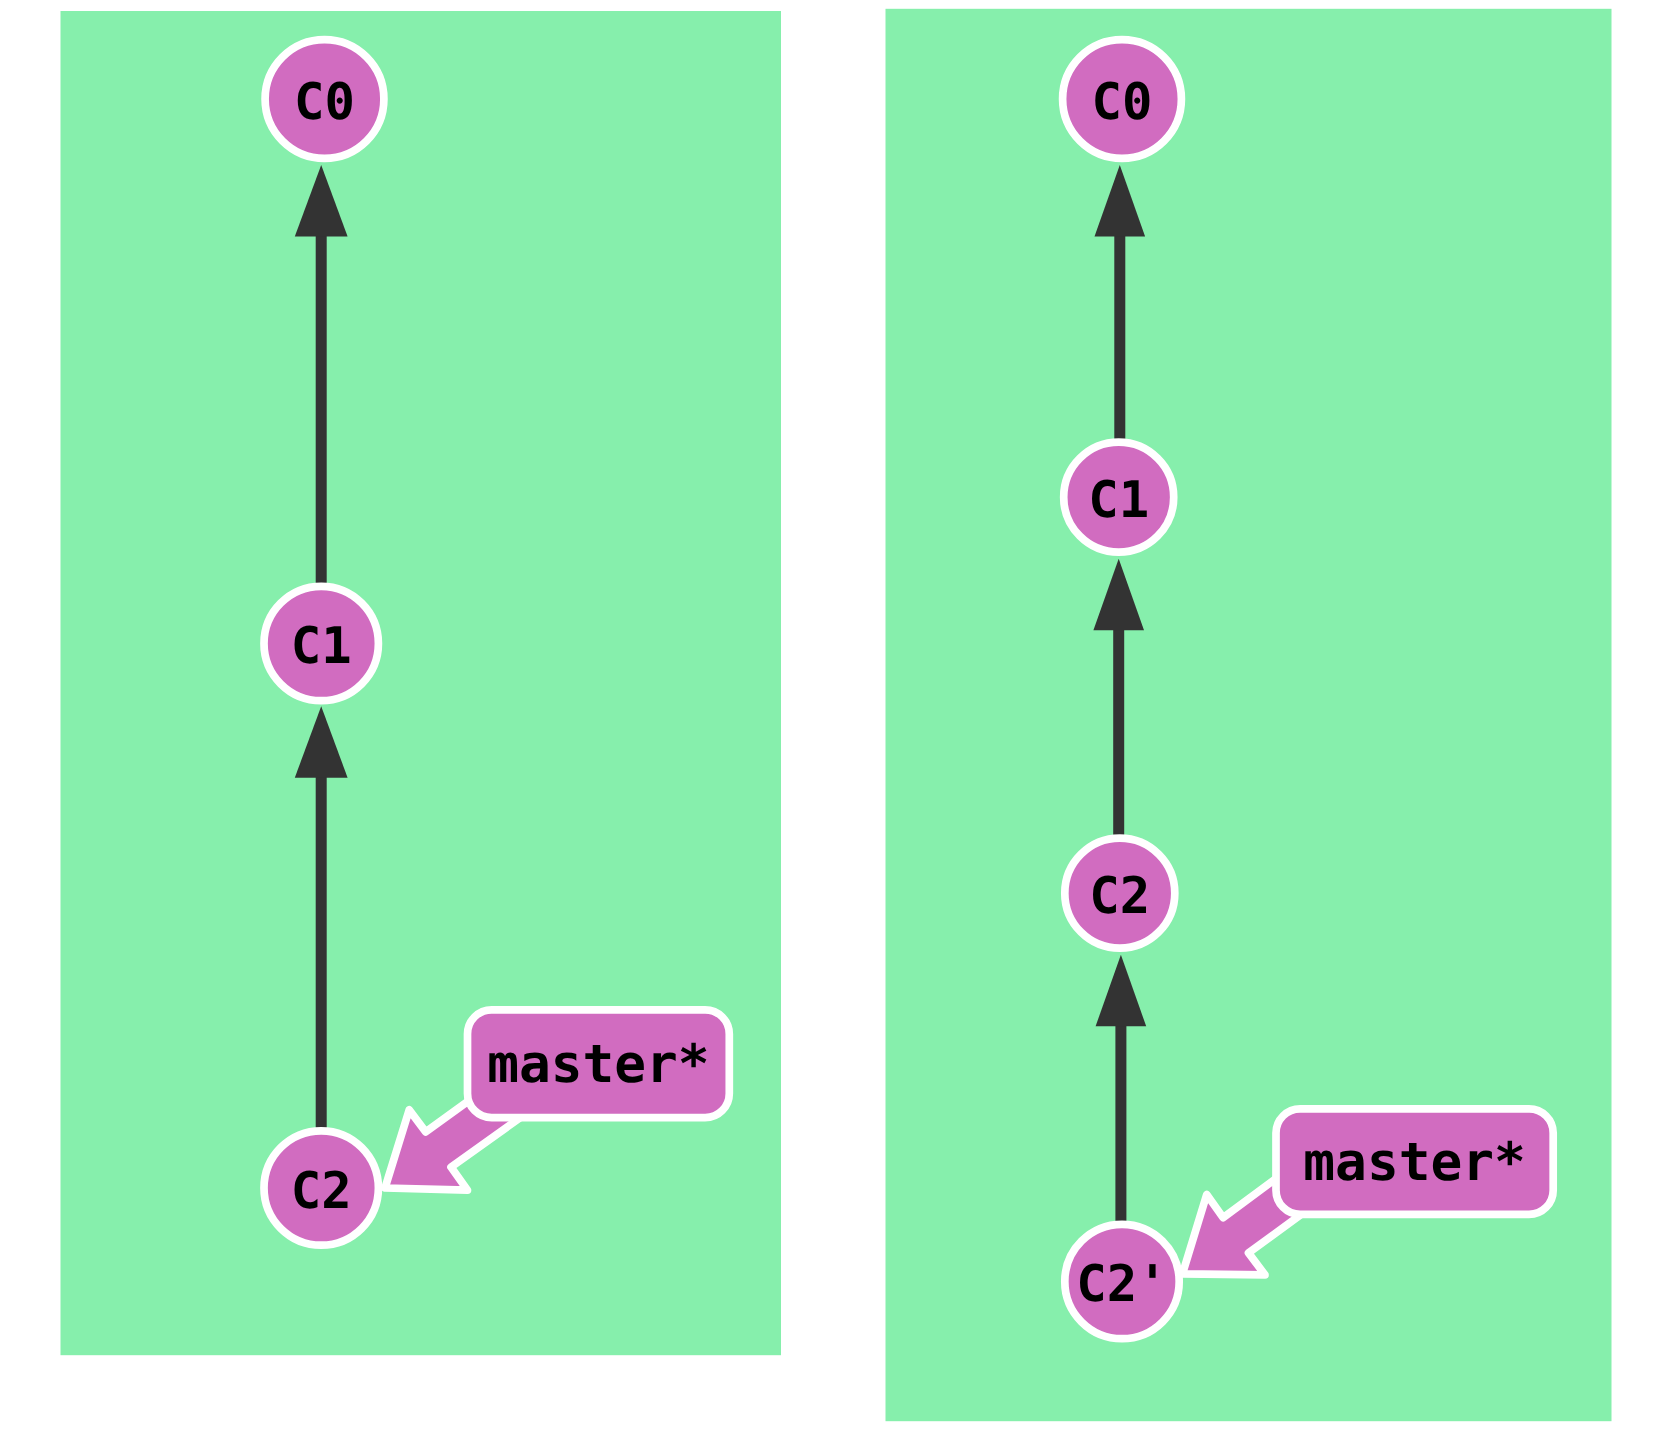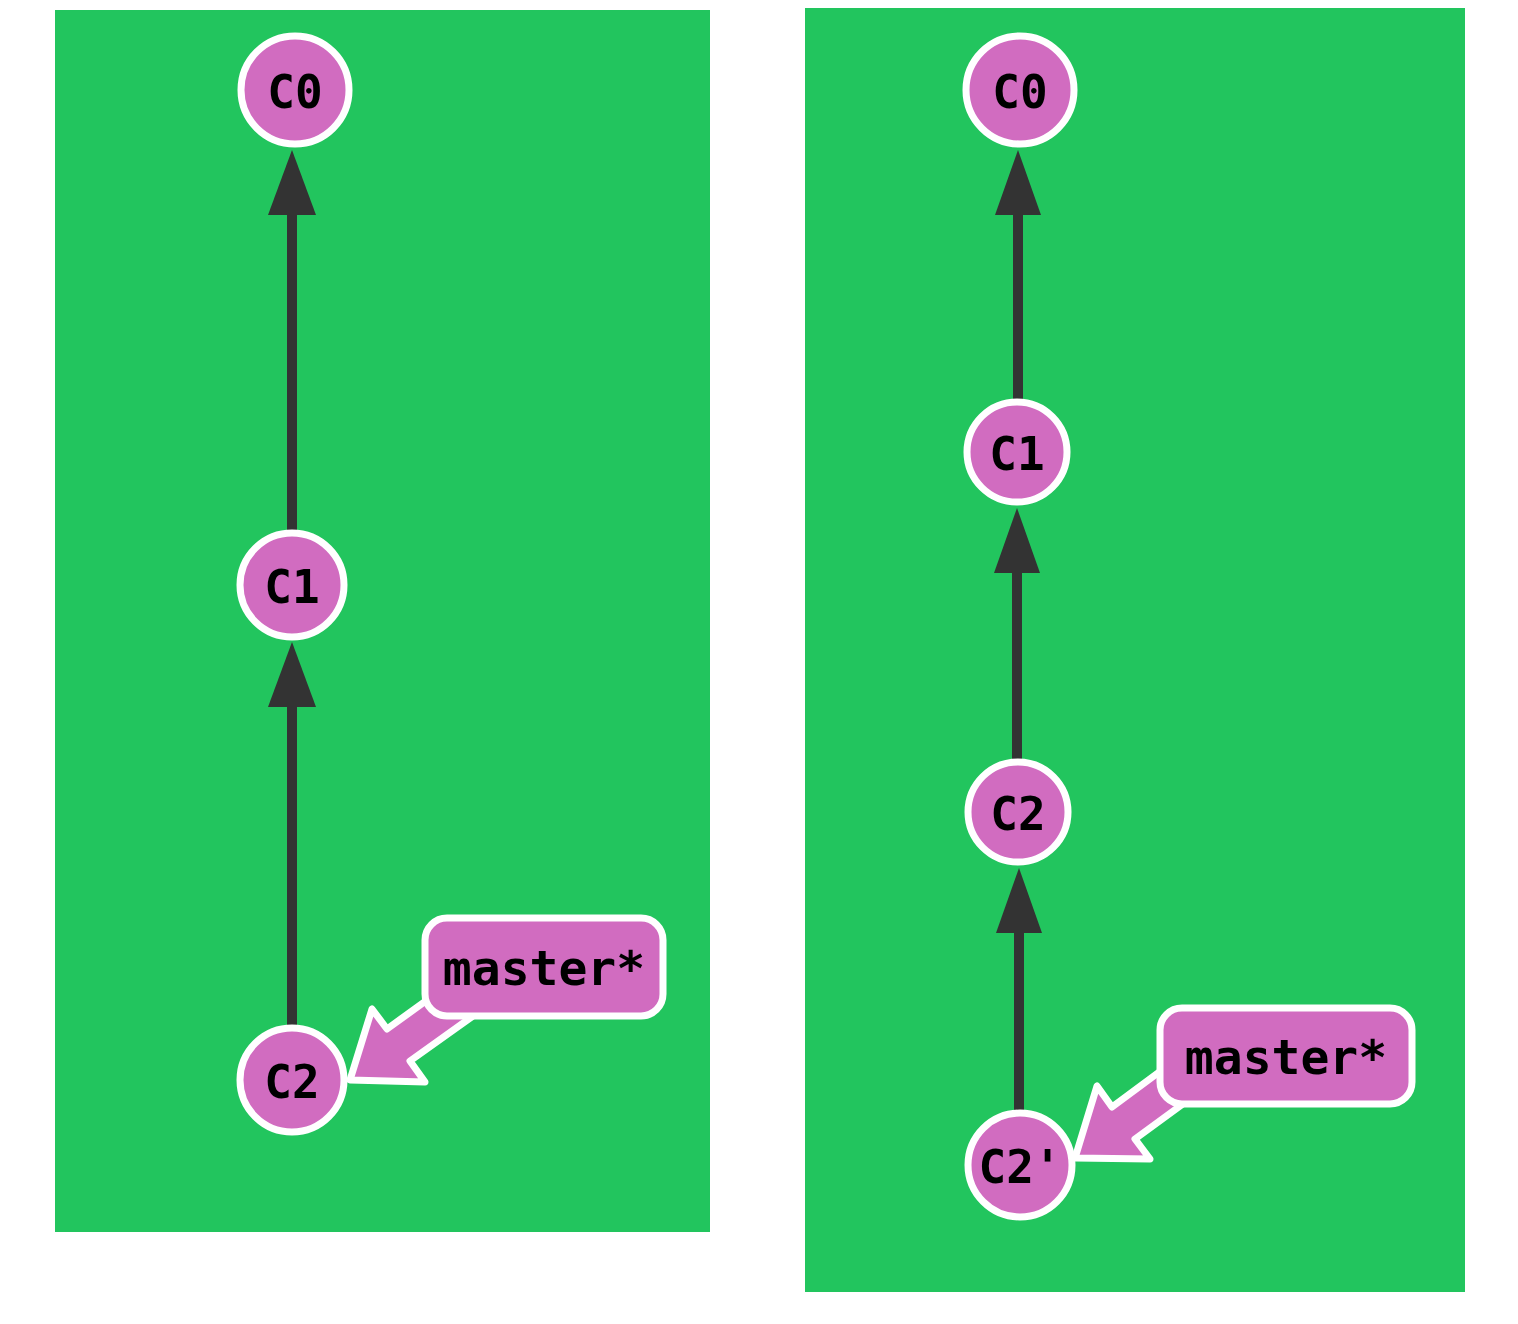--- a/index.html
+++ b/index.html
@@ -6,21 +6,21 @@
   html, body {
     width: 1518px;
     height: 1324px;
     background: #ffffff;
     font-family: "DejaVu Sans Mono", monospace;
     position: relative;
     overflow: hidden;
   }
   .panel {
     position: absolute;
-    background: #22c55e;
+    background: #86efac;
   }
   .panel-left {
     left: 55px;
     top: 10px;
     width: 655px;
     height: 1222px;
   }
   .panel-right {
     left: 805px;
     top: 8px;

